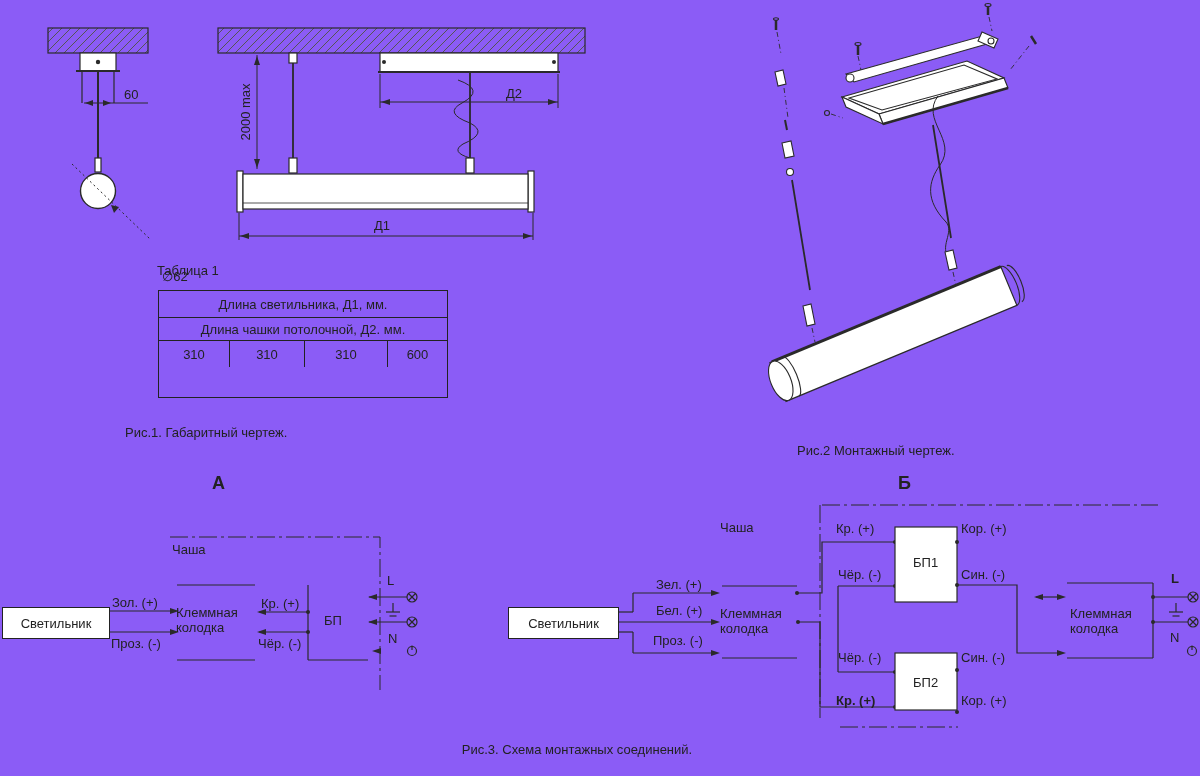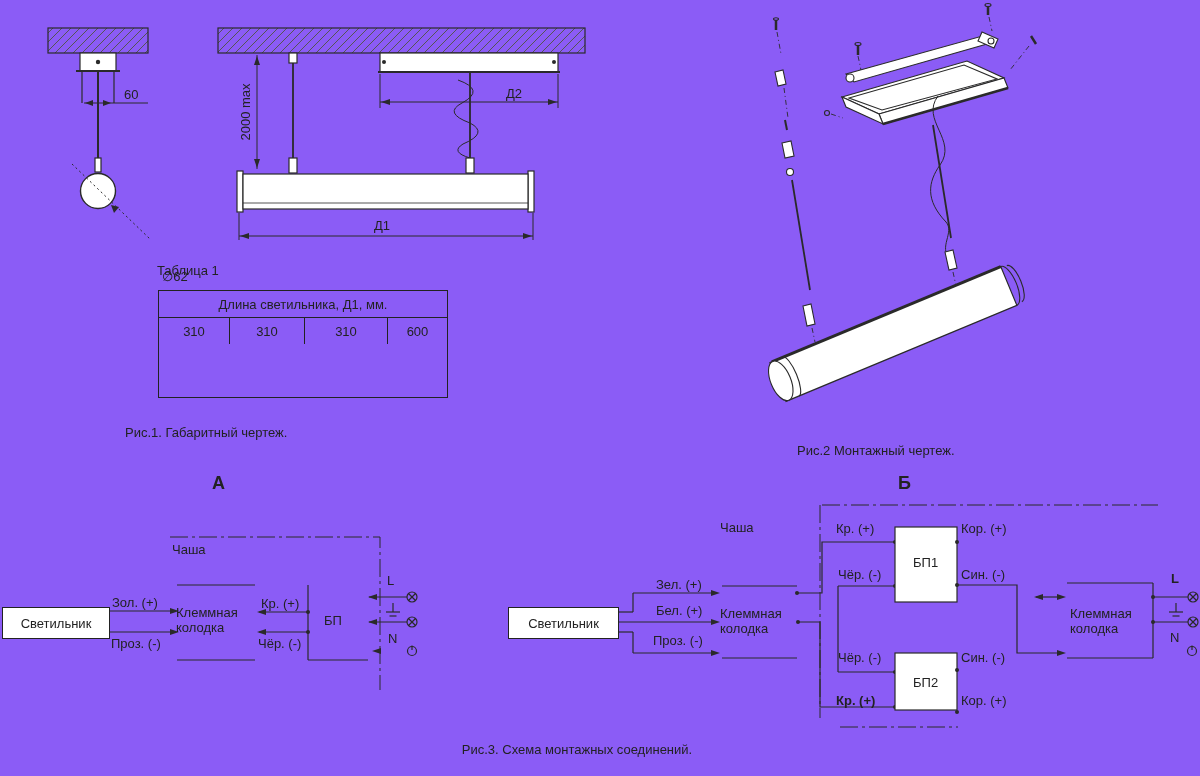--- a/index.html
+++ b/index.html
@@ -257,20 +257,21 @@
 <span class="lbl rot" style="left:246px;top:112px;">2000 max</span>
 <span class="lbl" style="left:506px;top:87px;">Д2</span>
 <span class="lbl" style="left:374px;top:219px;">Д1</span>
 <span class="lbl" style="left:162px;top:226px;margin-top:44px;">∅62</span>
 <span class="lbl" style="left:125px;top:426px;">Рис.1. Габаритный чертеж.</span>
 <span class="lbl" style="left:797px;top:444px;">Рис.2 Монтажный чертеж.</span>
 
 <span class="lbl" style="left:157px;top:264px;">Таблица 1</span>
 <div id="t1">
   <div class="trow thead" style="height:27px;">Длина светильника, Д1, мм.</div>
+  <div class="trow thead" style="height:23px;">Длина чашки потолочной, Д2. мм.</div>
   <div class="trow" style="height:26px;">
     <div class="tcell" style="width:70px;">310</div>
     <div class="tcell" style="width:75px;">310</div>
     <div class="tcell" style="width:83px;">310</div>
     <div class="tcell" style="flex:1;">600</div>
   </div>
 </div>
 
 <span class="lbl big" style="left:212px;top:476px;">А</span>
 <span class="lbl" style="left:172px;top:543px;">Чаша</span>

